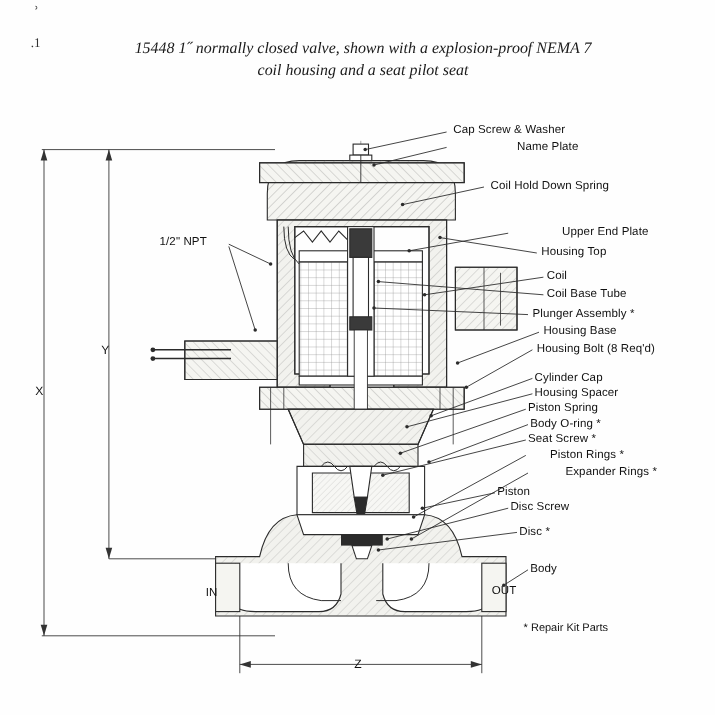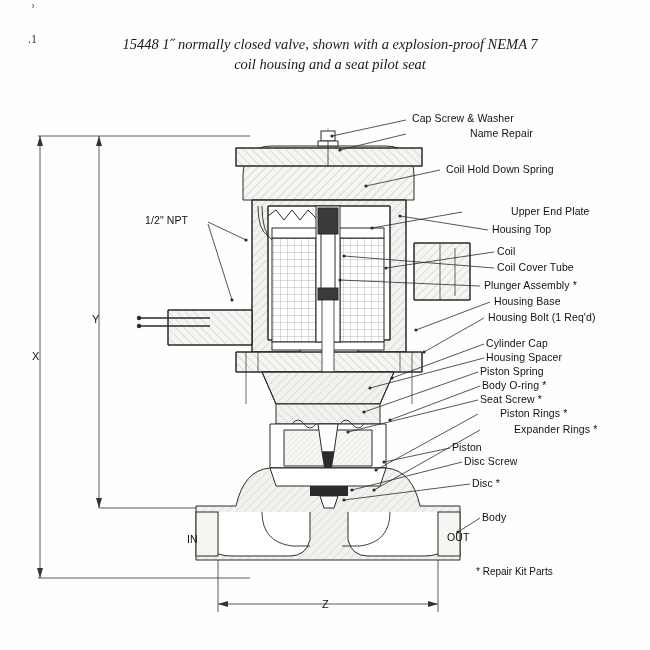--- a/index.html
+++ b/index.html
@@ -274,29 +274,29 @@
   <div class="dim" style="left:32px; top:350px;">X</div>
   <div class="dim" style="left:92px; top:313px;">Y</div>
   <div class="dim" style="left:322px; top:598px;">Z</div>
 
   <div class="lbl" style="left:187px; top:533px;">IN</div>
   <div class="lbl" style="left:447px; top:531px;">OUT</div>
 
   <div class="lbl" style="left:145px; top:214px;">1/2" NPT</div>
 
   <div class="lbl" style="left:412px; top:112px;">Cap Screw &amp; Washer</div>
-  <div class="lbl" style="left:470px; top:127px;">Name Repair</div>
+  <div class="lbl" style="left:470px; top:127px;">Name Plate</div>
   <div class="lbl" style="left:446px; top:163px;">Coil Hold Down Spring</div>
   <div class="lbl" style="left:467px; top:205px;padding-left:44px;">Upper End Plate</div>
   <div class="lbl" style="left:492px; top:223px;">Housing Top</div>
   <div class="lbl" style="left:497px; top:245px;">Coil</div>
-  <div class="lbl" style="left:497px; top:261px;">Coil Cover Tube</div>
+  <div class="lbl" style="left:497px; top:261px;">Coil Base Tube</div>
   <div class="lbl" style="left:484px; top:279px;text-align:center;">Plunger Assembly *</div>
   <div class="lbl" style="left:494px; top:295px;">Housing Base</div>
-  <div class="lbl" style="left:488px; top:311px;">Housing Bolt (1 Req'd)</div>
+  <div class="lbl" style="left:488px; top:311px;">Housing Bolt (8 Req'd)</div>
 
   <div class="lbl" style="left:486px; top:337px;">Cylinder Cap</div>
   <div class="lbl" style="left:486px; top:351px;">Housing Spacer</div>
   <div class="lbl" style="left:480px; top:365px;">Piston Spring</div>
   <div class="lbl" style="left:482px; top:379px;">Body O-ring *</div>
   <div class="lbl" style="left:480px; top:393px;">Seat Screw *</div>
   <div class="lbl" style="left:480px; top:407px;margin-left:20px;">Piston Rings *</div>
   <div class="lbl" style="left:482px; top:423px;padding-left:32px;">Expander Rings *</div>
   <div class="lbl" style="left:452px; top:441px;">Piston</div>
   <div class="lbl" style="left:464px; top:455px;">Disc Screw</div>

